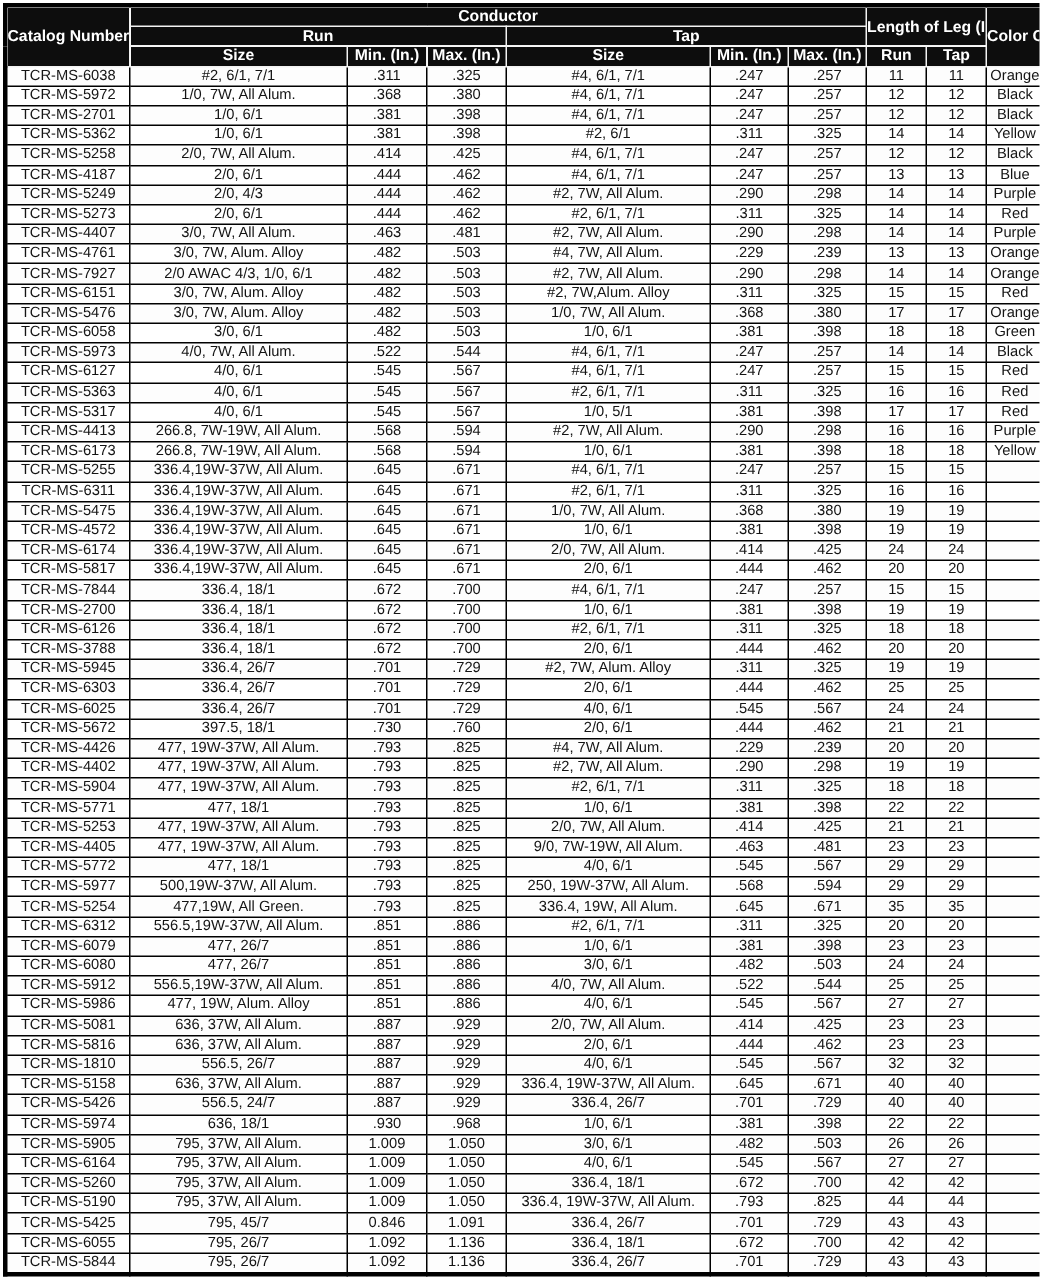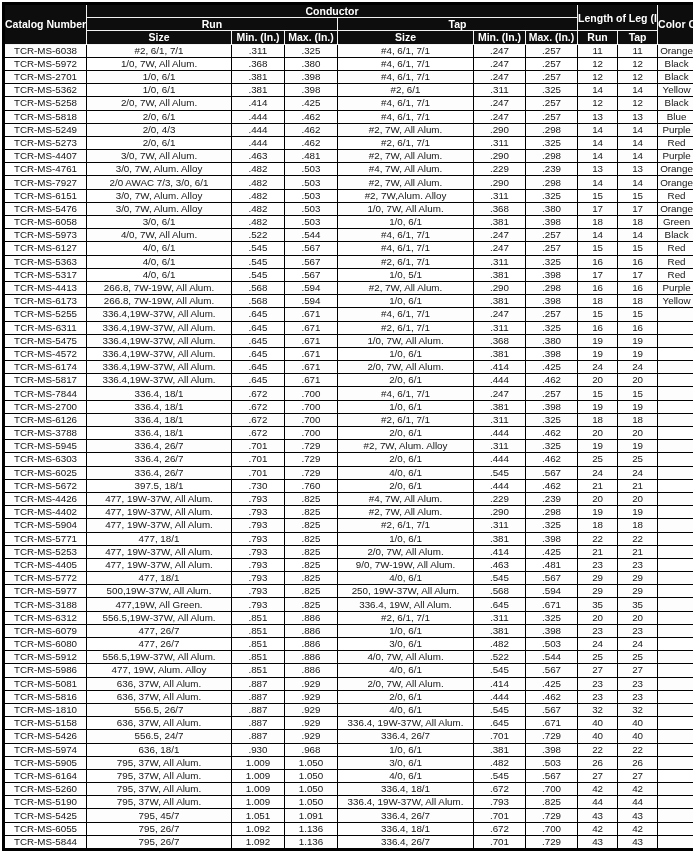--- a/index.html
+++ b/index.html
@@ -145,21 +145,21 @@
           <td>.414</td>
           <td>.425</td>
           <td>#4, 6/1, 7/1</td>
           <td>.247</td>
           <td>.257</td>
           <td>12</td>
           <td>12</td>
           <td>Black</td>
         </tr>
         <tr>
-          <td>TCR-MS-5818</td>
+          <td>TCR-MS-4187</td>
           <td>2/0, 6/1</td>
           <td>.444</td>
           <td>.462</td>
           <td>#4, 6/1, 7/1</td>
           <td>.247</td>
           <td>.257</td>
           <td>13</td>
           <td>13</td>
           <td>Blue</td>
         </tr>
@@ -206,21 +206,21 @@
           <td>.503</td>
           <td>#4, 7W, All Alum.</td>
           <td>.229</td>
           <td>.239</td>
           <td>13</td>
           <td>13</td>
           <td>Orange</td>
         </tr>
         <tr>
           <td>TCR-MS-7927</td>
-          <td>2/0 AWAC 7/3, 3/0, 6/1</td>
+          <td>2/0 AWAC 4/3, 1/0, 6/1</td>
           <td>.482</td>
           <td>.503</td>
           <td>#2, 7W, All Alum.</td>
           <td>.290</td>
           <td>.298</td>
           <td>14</td>
           <td>14</td>
           <td>Orange</td>
         </tr>
         <tr>
@@ -589,21 +589,21 @@
           <td>.793</td>
           <td>.825</td>
           <td>250, 19W-37W, All Alum.</td>
           <td>.568</td>
           <td>.594</td>
           <td>29</td>
           <td>29</td>
           <td></td>
         </tr>
         <tr>
-          <td>TCR-MS-3188</td>
+          <td>TCR-MS-5254</td>
           <td>477,19W, All Green.</td>
           <td>.793</td>
           <td>.825</td>
           <td>336.4, 19W, All Alum.</td>
           <td>.645</td>
           <td>.671</td>
           <td>35</td>
           <td>35</td>
           <td></td>
         </tr>
@@ -783,21 +783,21 @@
           <td>336.4, 19W-37W, All Alum.</td>
           <td>.793</td>
           <td>.825</td>
           <td>44</td>
           <td>44</td>
           <td></td>
         </tr>
         <tr>
           <td>TCR-MS-5425</td>
           <td>795, 45/7</td>
-          <td>1.051</td>
+          <td>0.846</td>
           <td>1.091</td>
           <td>336.4, 26/7</td>
           <td>.701</td>
           <td>.729</td>
           <td>43</td>
           <td>43</td>
           <td></td>
         </tr>
         <tr>
           <td>TCR-MS-6055</td>

